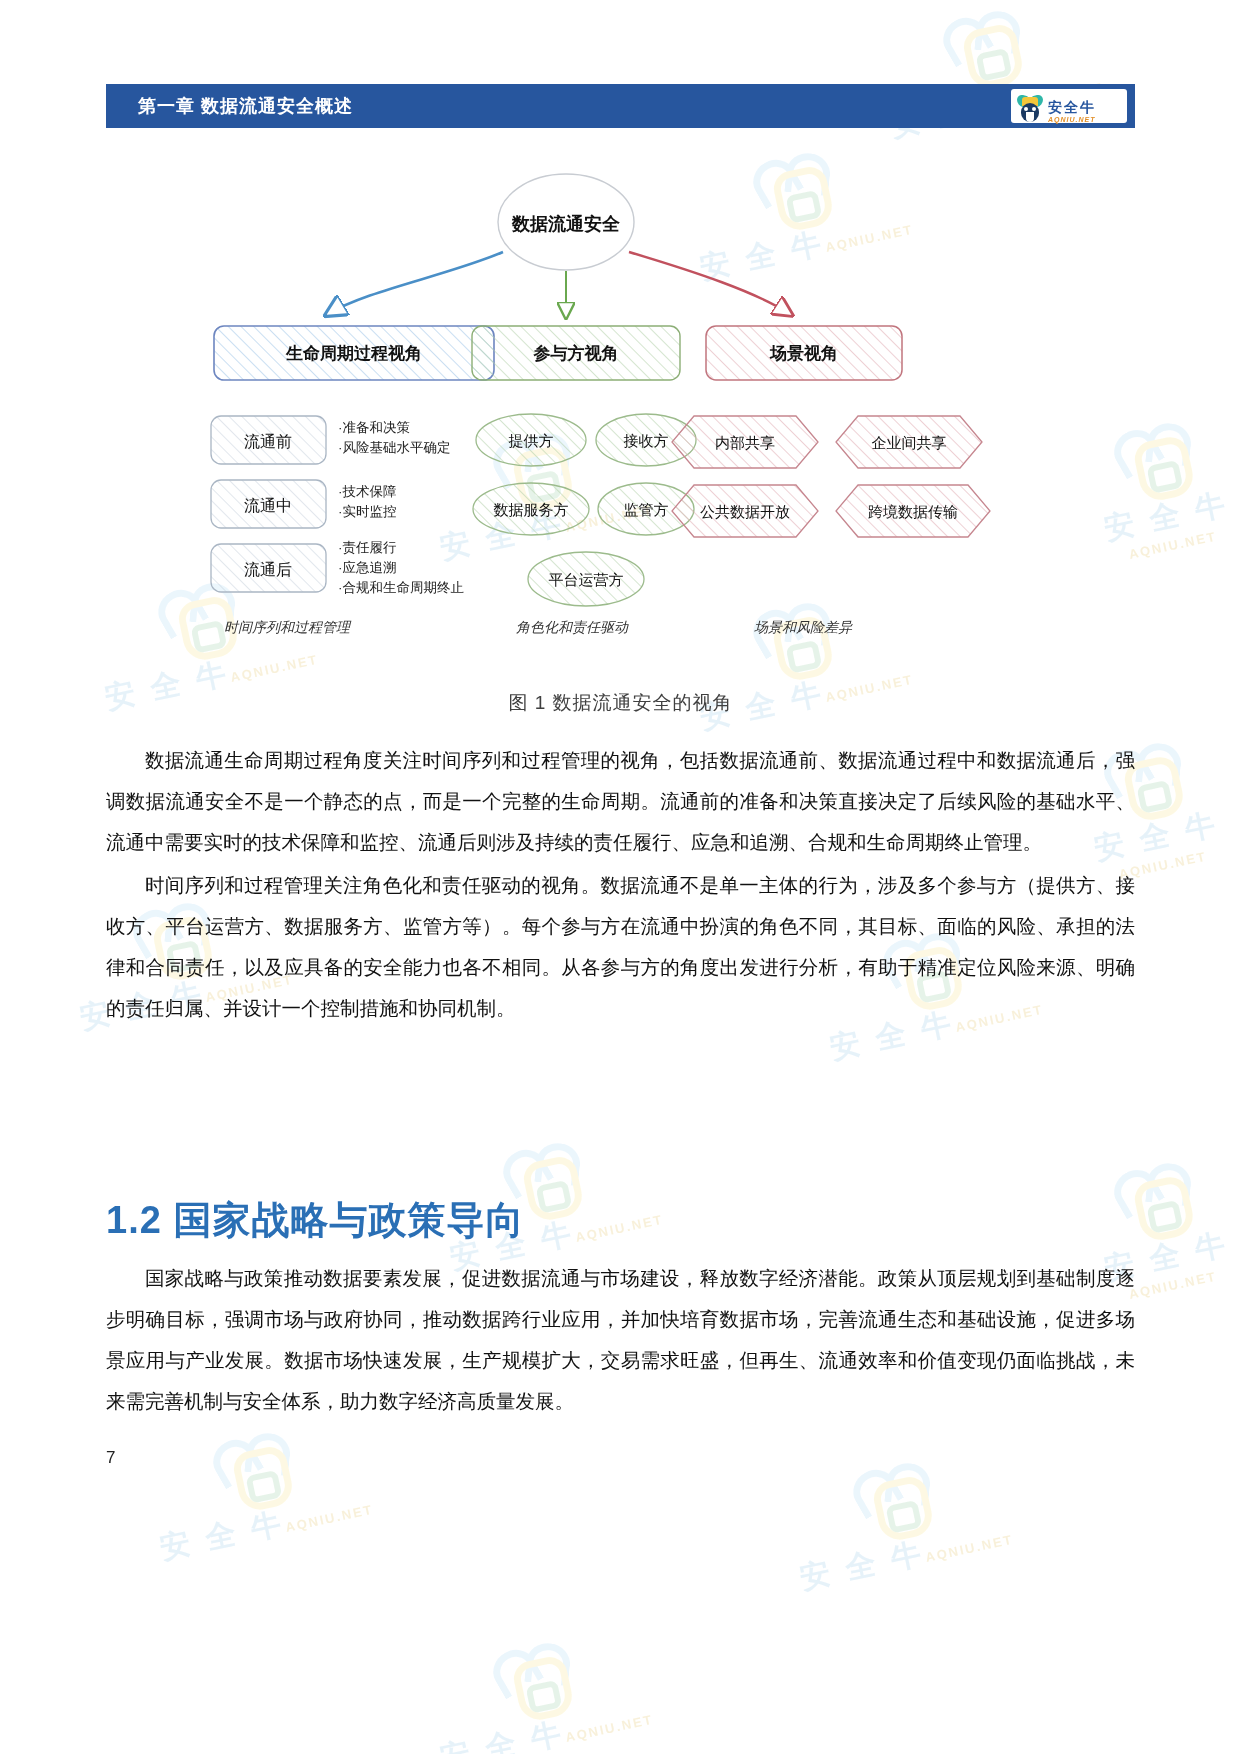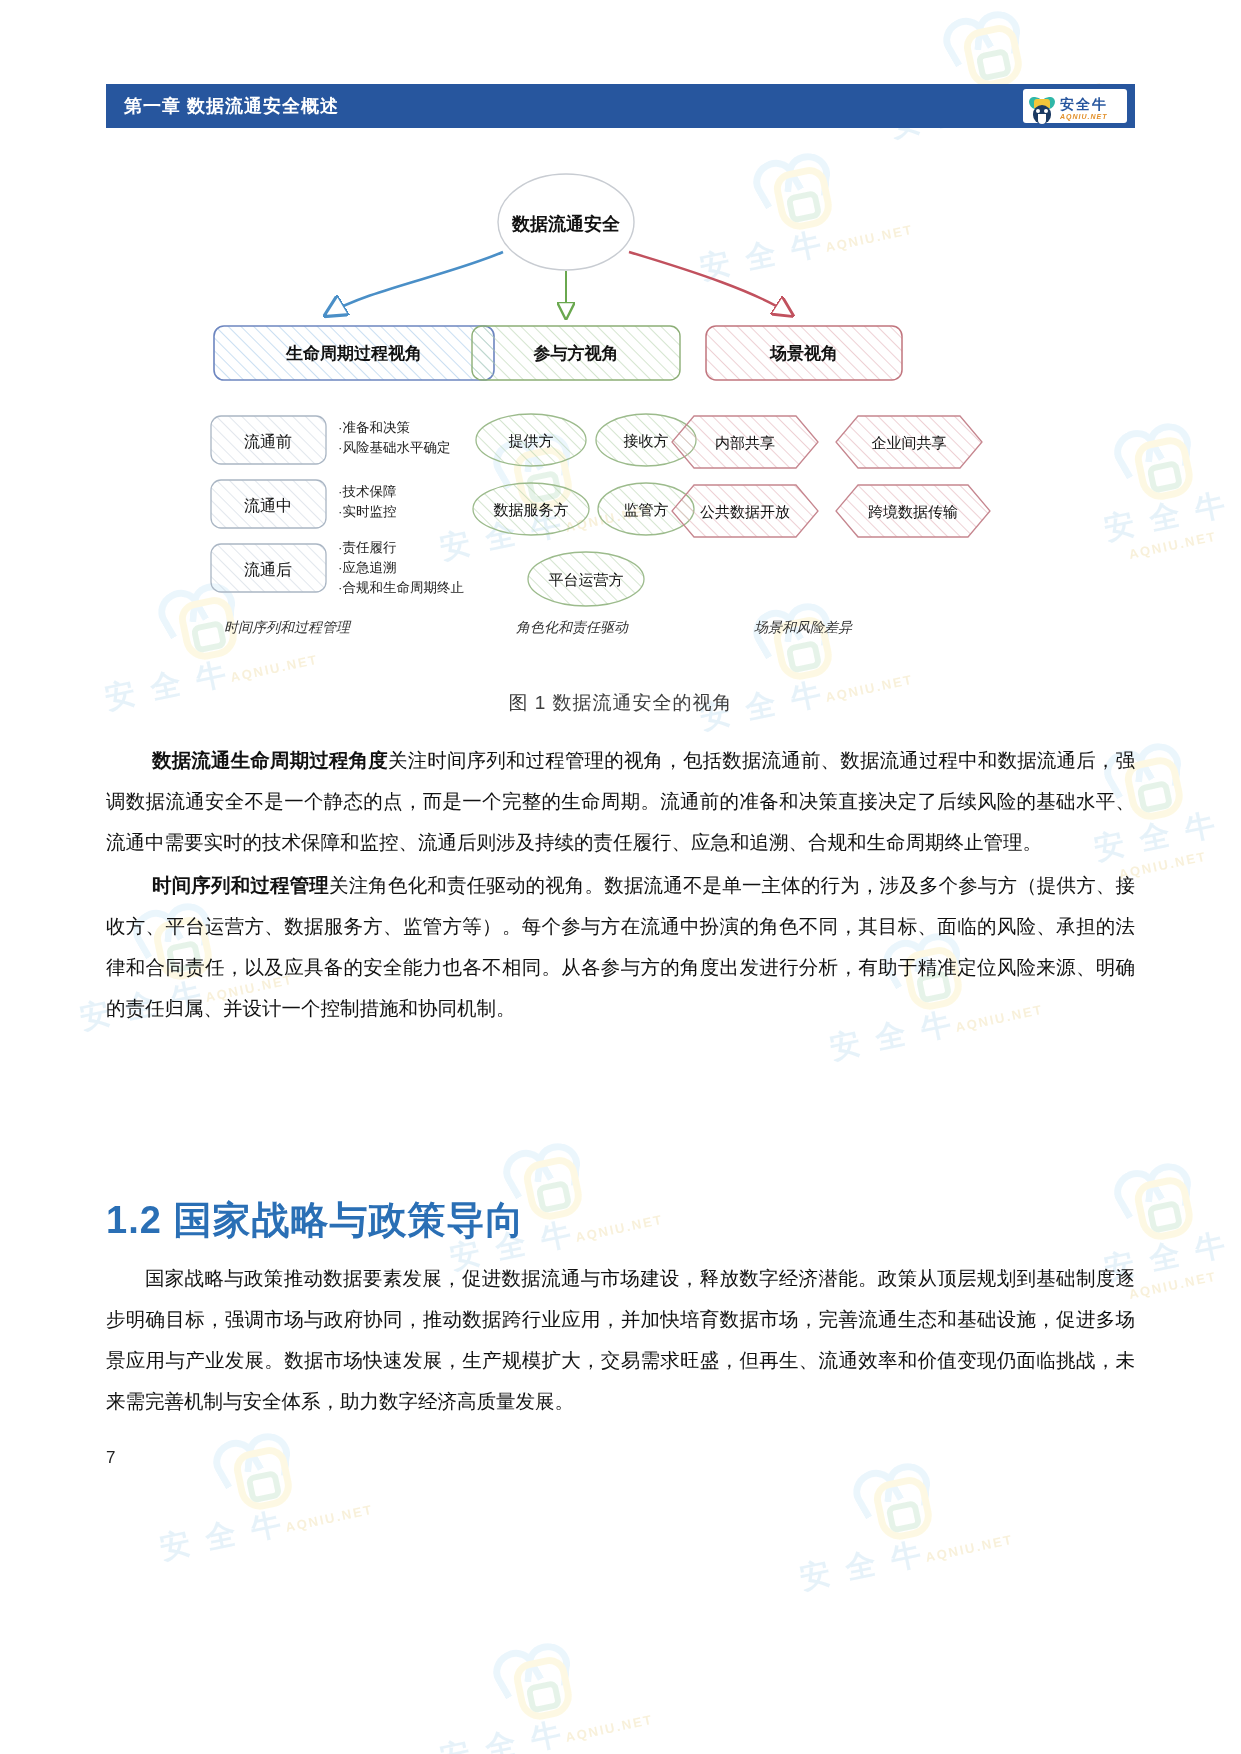--- a/index.html
+++ b/index.html
@@ -36,26 +36,26 @@
   }
   .wmtext .cn{font-size:30px;color:#cfe6f5;}
   .wmtext .en{font-size:13px;color:#f2e3b6;letter-spacing:2px;}
 
   
   .header{
     position:absolute;left:106px;top:84px;width:1029px;height:44px;
     background:#27569e;display:flex;align-items:center;
   }
   .header .chapter{
-    color:#ffffff;font-size:18px;font-weight:bold;margin-left:18px;letter-spacing:1px;text-align:right;
+    color:#ffffff;font-size:18px;font-weight:bold;margin-left:32px;letter-spacing:1px;text-align:right;
   }
   .logo-box{
-    position:absolute;right:8px;top:5px;height:34px;width:104px;
-    background:#ffffff;border-radius:3px;display:flex;align-items:flex-start;gap:5px;
-    padding:8px 6px;box-sizing:border-box;
+    position:absolute;right:8px;top:5px;height:34px;width:116px;
+    background:#ffffff;border-radius:3px;display:flex;align-items:flex-end;gap:5px;
+    padding:0 6px;box-sizing:border-box;
   }
   .logo-mark{width:26px;height:28px;position:relative;flex:0 0 auto;}
   .logo-mark .hornL,.logo-mark .hornR{
     position:absolute;top:0px;width:11px;height:12px;background:#2fb7a8;
   }
   .logo-mark .hornL{left:0;border-radius:9px 2px 2px 9px;transform:skewY(12deg);}
   .logo-mark .hornR{right:0;border-radius:2px 9px 9px 2px;transform:skewY(-12deg);}
   .logo-mark .crown{
     position:absolute;left:5px;top:2px;width:16px;height:9px;background:#f3c63a;border-radius:3px 3px 0 0;
   }
@@ -83,21 +83,21 @@
   }
 
   
   .body{
     position:absolute;left:106px;top:740px;width:1029px;
   }
   .para{
     font-size:19.5px;line-height:41px;color:#111;text-align:justify;
     text-justify:inter-ideograph;text-indent:2em;margin:0 0 2px 0;
   }
-  .para b{font-weight:bold;margin-left:7px;}
+  .para b{font-weight:normal;}
 
   .h2{
     position:absolute;left:106px;top:1195px;font-size:38px;font-weight:bold;color:#2a6fb5;
     letter-spacing:1px;
   }
   .body2{position:absolute;left:106px;top:1258px;width:1029px;}
 
   .pagenum{
     position:absolute;left:106px;top:1448px;font-size:17px;color:#222;
   }

